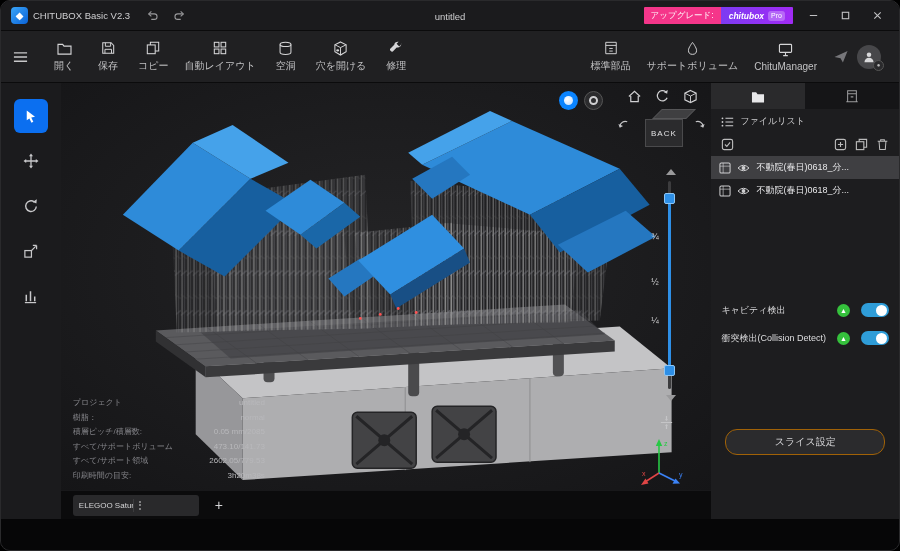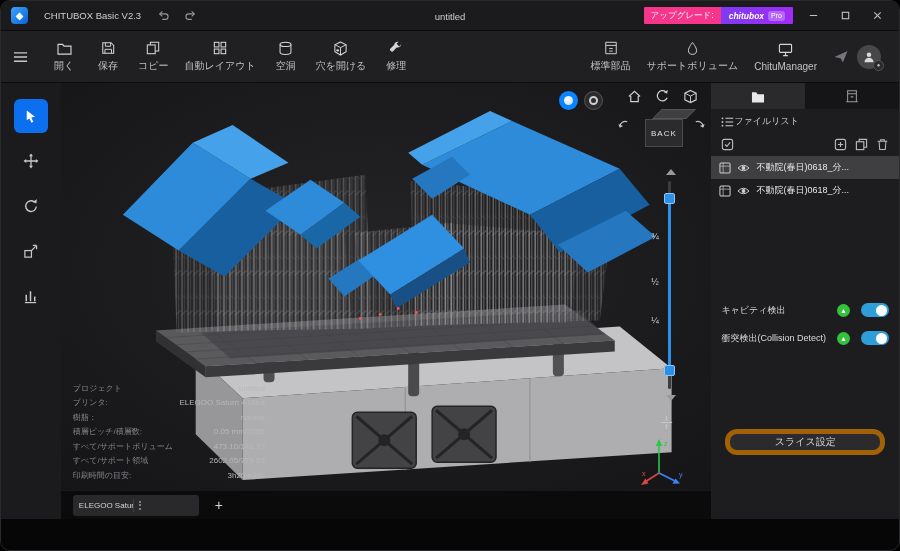--- a/index.html
+++ b/index.html
@@ -3,21 +3,21 @@
 <meta charset="utf-8">
 <style>
   *{margin:0;padding:0;box-sizing:border-box}
   html,body{width:900px;height:551px;background:#000;overflow:hidden}
   body{font-family:"Liberation Sans","DejaVu Sans",sans-serif;color:#d6d6d8;-webkit-font-smoothing:antialiased}
   .window{position:absolute;inset:0;background:#111113;border-radius:10px;overflow:hidden;border:1px solid #2a2a2c}
 
   
   .titlebar{height:30px;background:#1b1b1d;display:flex;align-items:center;padding:0 10px;position:relative;border-bottom:1px solid #0b0b0c}
   .logo{width:17px;height:17px;border-radius:4px;background:linear-gradient(135deg,#3aa5f7,#0b63d8);display:flex;align-items:center;justify-content:center;color:#fff;font-size:10px;flex:0 0 auto}
-  .app-title{font-size:9.5px;color:#cfcfd1;margin-left:16px;white-space:nowrap}
+  .app-title{font-size:9.5px;color:#cfcfd1;margin-left:5px;white-space:nowrap}
   .hist{margin-left:16px;display:flex;gap:14px;align-items:center}
   .hist svg{display:block}
   .doc-title{position:absolute;left:50%;top:50%;transform:translate(-50%,-50%);font-size:9.5px;color:#cfcfd1}
   .tbar-right{margin-left:auto;display:flex;align-items:center;gap:8px}
   .upgrade{display:flex;height:17px;border-radius:1px;overflow:hidden;font-size:8.5px;align-items:stretch;cursor:pointer}
   .upg-left{background:#f5368a;color:#fff;display:flex;align-items:center;padding:0 7px;white-space:nowrap}
   .upg-right{background:linear-gradient(90deg,#7d3bf2,#a12bf5);color:#fff;display:flex;align-items:center;gap:4px;padding:0 8px;font-weight:bold;font-style:italic}
   .pro-chip{font-style:normal;font-weight:normal;font-size:7px;background:rgba(255,255,255,.28);border-radius:3px;padding:0 3px;line-height:10px}
   .winbtn{width:24px;height:22px;display:flex;align-items:center;justify-content:center;cursor:pointer}
   .winbtn svg{display:block}
@@ -81,34 +81,34 @@
   .printer-select span{font-size:8px;color:#d5d5d7;white-space:nowrap;overflow:hidden;flex:1}
   .kebab{display:flex;flex-direction:column;gap:1.5px;padding-left:5px;border-left:1px solid #3c3c3e;height:13px;justify-content:center}
   .kebab i{width:2px;height:2px;border-radius:50%;background:#9a9a9c}
   .add-plate{color:#d5d5d7;font-size:14px;cursor:pointer;line-height:1}
 
   
   .right-panel{width:188px;background:#1d1d1f;position:relative;display:flex;flex-direction:column}
   .ptabs{display:flex;height:26px}
   .ptab{flex:1;display:flex;align-items:center;justify-content:center;background:#151517;cursor:pointer}
   .ptab.active{background:#2a2a2c}
-  .fl-header{display:flex;align-items:center;padding:6px 10px 4px;font-size:9px;color:#cfcfd1}
+  .fl-header{display:flex;align-items:center;gap:6px;padding:6px 10px 4px;font-size:9px;color:#cfcfd1}
   .fl-actions{display:flex;align-items:center;height:24px;padding:0 10px;gap:8px}
   .fl-actions .spacer{flex:1}
   .fl-actions span{cursor:pointer;display:flex;align-items:center}
   .file-row{display:flex;align-items:center;gap:6px;height:23px;padding:0 8px;cursor:pointer}
   .file-row.selected{background:#3f3f42}
   .file-name{font-size:9px;color:#e8e8ea;white-space:nowrap;overflow:hidden;text-overflow:ellipsis;flex:1}
   .toggle-row{position:absolute;left:0;right:0;display:flex;align-items:center;padding:0 10px;gap:11px}
   .tg1{top:220px}.tg2{top:248px}
   .toggle-label{font-size:9px;color:#dddddf;flex:1;white-space:nowrap}
   .status-dot{width:13px;height:13px;border-radius:50%;background:#35c13c;display:flex;align-items:center;justify-content:center;color:#fff;font-size:7px}
   .switch{width:28px;height:14px;border-radius:7px;background:#2f9dd8;position:relative;cursor:pointer;flex:0 0 auto}
   .switch::after{content:"";position:absolute;right:1.5px;top:1.5px;width:11px;height:11px;border-radius:50%;background:#fff}
-  .btn-slice-settings{position:absolute;left:14px;right:14px;bottom:64px;height:26px;background:#2b2b2d;border:5px solid #a16207;border-radius:12px;color:#d5d5d7;font-size:10px;display:flex;align-items:center;justify-content:center;cursor:pointer}
+  .btn-slice-settings{position:absolute;left:14px;right:14px;bottom:64px;height:26px;background:#2b2b2d;border:1px solid #a16207;border-radius:12px;color:#d5d5d7;font-size:10px;display:flex;align-items:center;justify-content:center;cursor:pointer}
   .btn-slice{position:absolute;left:10px;right:10px;bottom:22px;height:34px;background:#0d6ef2;border-radius:4px;color:#fff;font-size:11px;display:flex;align-items:center;justify-content:center;cursor:pointer}
 
   .footer{height:33px;background:#060607}
   svg{display:block}
 </style>
 </head>
 <body>
 
 <div class="window">
 
@@ -388,24 +388,20 @@
           <circle cx="300" cy="236" r="1.4" fill="#ff5252"></circle>
           <circle cx="356" cy="230" r="1.4" fill="#ff5252"></circle>
         </svg>
 
         <div class="info">
           <div class="info-row">
               <span class="info-label">プロジェクト</span>
               <span class="info-value">untitled</span>
             </div>
           <div class="info-row">
-              <span class="info-label">プリンタ:</span>
-              <span class="info-value">ELEGOO Saturn 4 Ultra</span>
-            </div>
-          <div class="info-row">
               <span class="info-label">樹脂：</span>
               <span class="info-value">normal</span>
             </div>
           <div class="info-row">
               <span class="info-label">積層ピッチ/積層数:</span>
               <span class="info-value">0.05 mm/2085</span>
             </div>
           <div class="info-row">
               <span class="info-label">すべて/サポートボリューム</span>
               <span class="info-value">473.10/141.73</span>

